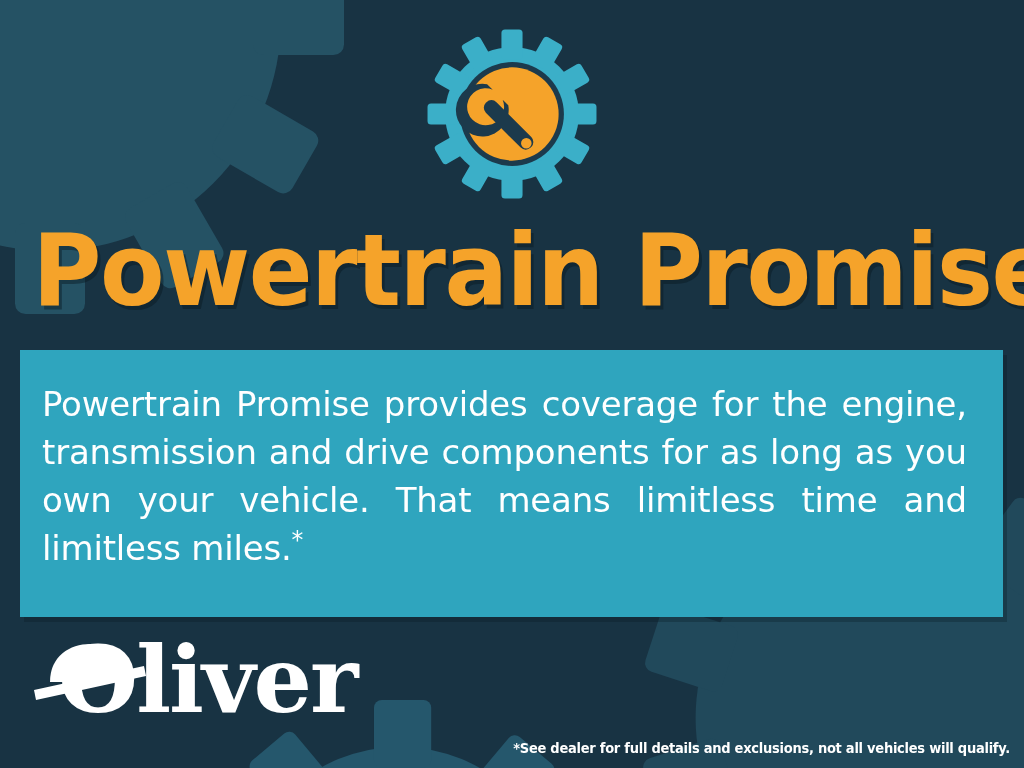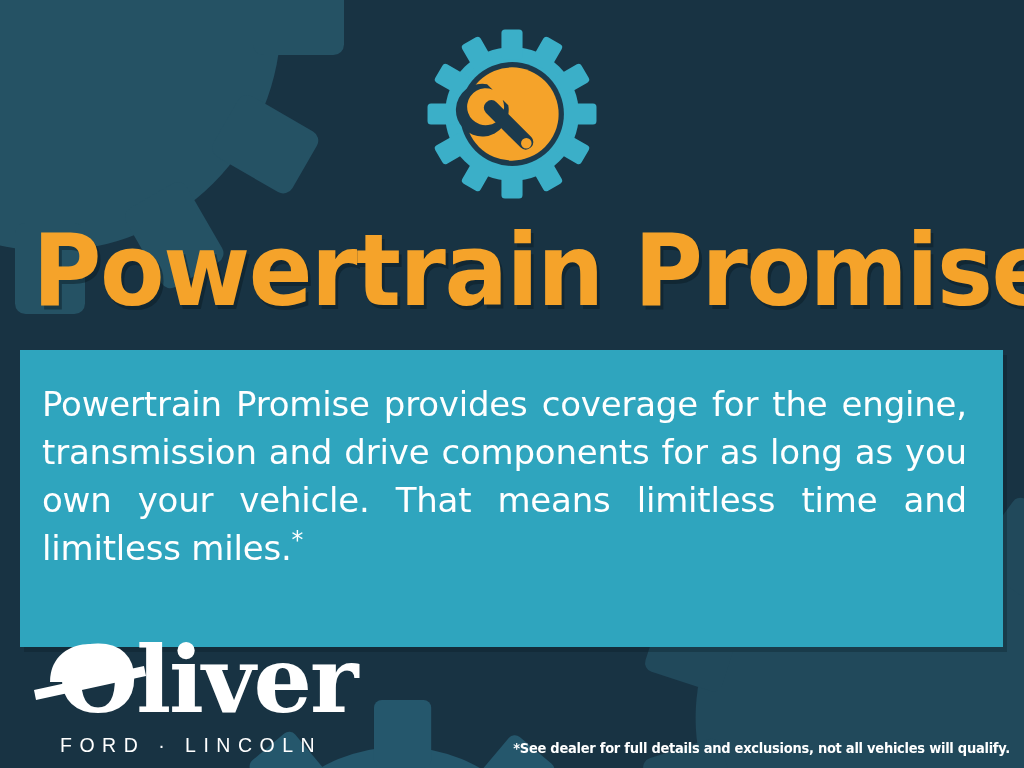--- a/index.html
+++ b/index.html
@@ -39,21 +39,21 @@
     transform:scaleX(0.94);
     transform-origin:center;
     text-shadow:3px 4px 0 rgba(8,24,34,0.45);
     white-space:nowrap;
   }
 
   
   .panel {
     position:absolute;
     left:20px; top:350px;
-    width:983px; height:297px;
+    width:983px; height:267px;
     background:#2FA5BE;
     box-shadow:4px 5px 0 rgba(8,24,34,0.28);
     z-index:3;
     padding:30px 22px 0 22px;
   }
   .panel-text {
     color:#FFFFFF;
     font-family:"DejaVu Sans", sans-serif;
     font-size:34.5px;
     line-height:48px;
@@ -206,16 +206,15 @@
 </div>
 
 <div class="logo">
   <div class="logo-word">
     <span class="logo-oliver">Oliver</span>
     <svg class="hat" viewBox="0 0 116 72">
       <path d="M18 44 C18 18, 38 6, 58 6 C78 6, 98 18, 98 44 Z" fill="#FFFFFF"></path>
       <path d="M2 52 L112 28 L114 38 L4 62 Z" fill="#FFFFFF"></path>
     </svg>
   </div>
-  <div class="logo-sub">FORD · LINCOLN</div>
 </div>
 
 <div class="disclaimer">*See dealer for full details and exclusions, not all vehicles will qualify.</div>
 
 </body></html>

